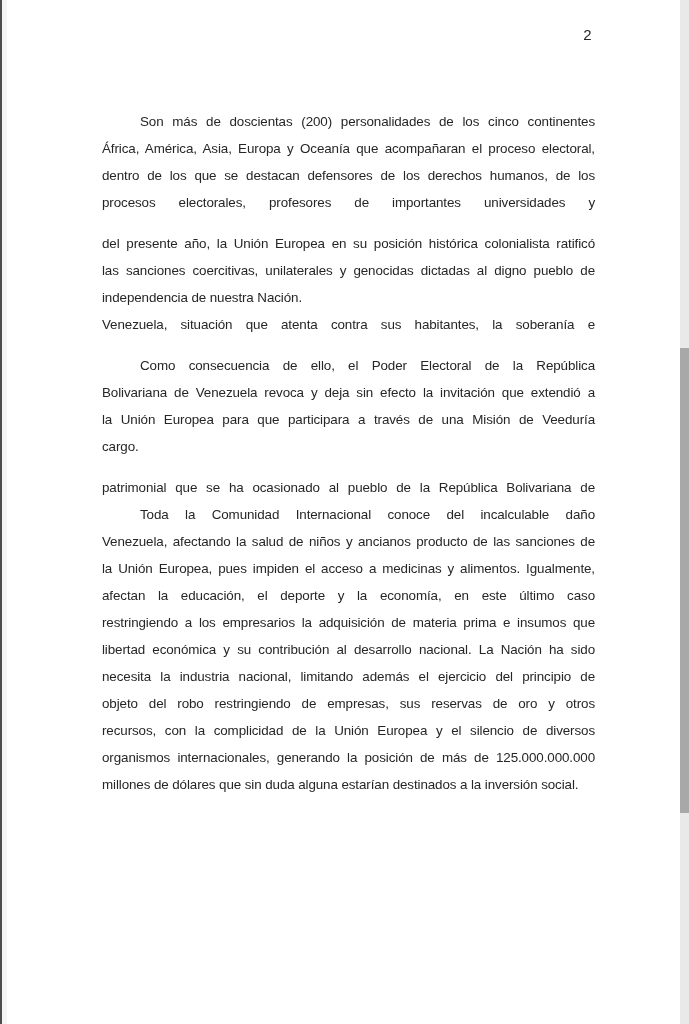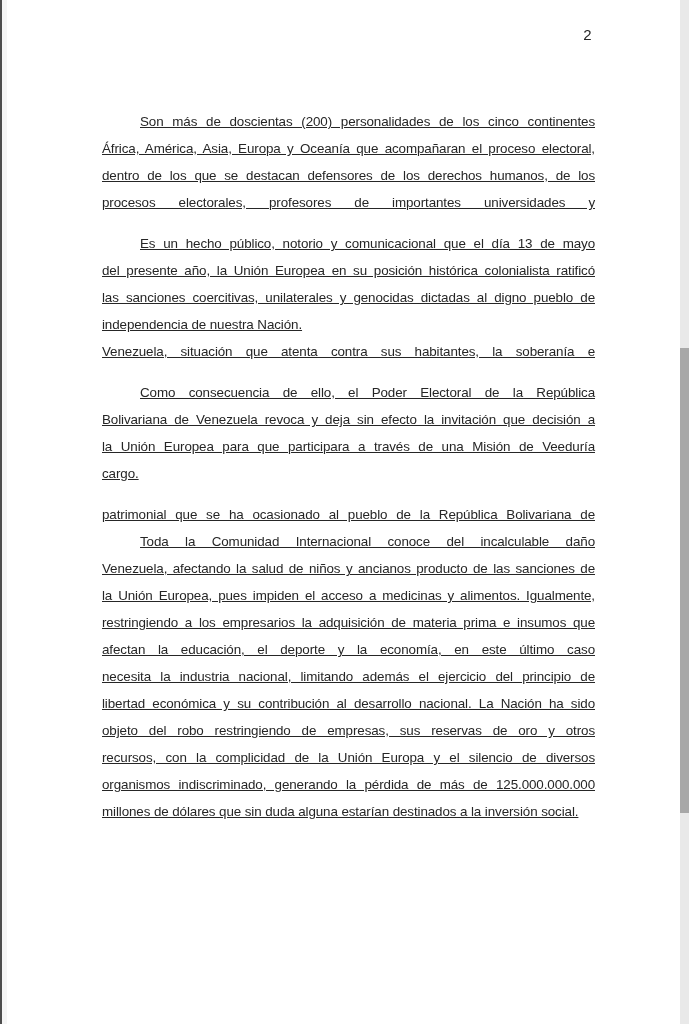--- a/index.html
+++ b/index.html
@@ -39,21 +39,20 @@
     letter-spacing: 0.5px;
   }
   
   .doc-text {
     position: absolute;
     left: 102px; top: 108px;
     width: 493px;
   }
   .paragraph {
     margin: 0 0 14px 0;
-    text-decoration: underline;
   }
   .line {
     font-size: 13.4px;
     line-height: 27px;
     letter-spacing: -0.1px;
     text-align: justify;
     text-align-last: justify;
     white-space: normal;
   }
   .line.first {
@@ -89,44 +88,43 @@
   <div class="page-number">2</div>
 
   <div class="doc-text">
       <div class="paragraph">
         <div class="line first">Son más de doscientas (200) personalidades de los cinco continentes</div>
         <div class="line">África, América, Asia, Europa y Oceanía que acompañaran el proceso electoral,</div>
         <div class="line">dentro de los que se destacan defensores de los derechos humanos, de los</div>
         <div class="line">procesos electorales, profesores de importantes universidades y</div>
       </div>
       <div class="paragraph">
-        <div class="line first">Es un hecho público, notorio y comunicacional que el día 13 de mayo</div>
         <div class="line">del presente año, la Unión Europea en su posición histórica colonialista ratificó</div>
         <div class="line">las sanciones coercitivas, unilaterales y genocidas dictadas al digno pueblo de</div>
         <div class="line last">independencia de nuestra Nación.</div>
         <div class="line">Venezuela, situación que atenta contra sus habitantes, la soberanía e</div>
       </div>
       <div class="paragraph">
         <div class="line first">Como consecuencia de ello, el Poder Electoral de la República</div>
-        <div class="line">Bolivariana de Venezuela revoca y deja sin efecto la invitación que decisión a</div>
+        <div class="line">Bolivariana de Venezuela revoca y deja sin efecto la invitación que extendió a</div>
         <div class="line">la Unión Europea para que participara a través de una Misión de Veeduría</div>
         <div class="line last">cargo.</div>
       </div>
       <div class="paragraph">
         <div class="line">patrimonial que se ha ocasionado al pueblo de la República Bolivariana de</div>
         <div class="line first">Toda la Comunidad Internacional conoce del incalculable daño</div>
         <div class="line">Venezuela, afectando la salud de niños y ancianos producto de las sanciones de</div>
         <div class="line">la Unión Europea, pues impiden el acceso a medicinas y alimentos. Igualmente,</div>
+        <div class="line">afectan la educación, el deporte y la economía, en este último caso</div>
         <div class="line">restringiendo a los empresarios la adquisición de materia prima e insumos que</div>
-        <div class="line">afectan la educación, el deporte y la economía, en este último caso</div>
+        <div class="line">libertad económica y su contribución al desarrollo nacional. La Nación ha sido</div>
         <div class="line">necesita la industria nacional, limitando además el ejercicio del principio de</div>
-        <div class="line">libertad económica y su contribución al desarrollo nacional. La Nación ha sido</div>
         <div class="line">objeto del robo restringiendo de empresas, sus reservas de oro y otros</div>
-        <div class="line">recursos, con la complicidad de la Unión Europa y el silencio de diversos</div>
-        <div class="line">organismos indiscriminado, generando la pérdida de más de 125.000.000.000</div>
+        <div class="line">recursos, con la complicidad de la Unión Europea y el silencio de diversos</div>
+        <div class="line">organismos internacionales, generando la posición de más de 125.000.000.000</div>
         <div class="line last">millones de dólares que sin duda alguna estarían destinados a la inversión social.</div>
       </div>
     </div>
 
   <div class="scrollbar-track">
     <div class="scrollbar-thumb"></div>
   </div>
 
 </div>
 

